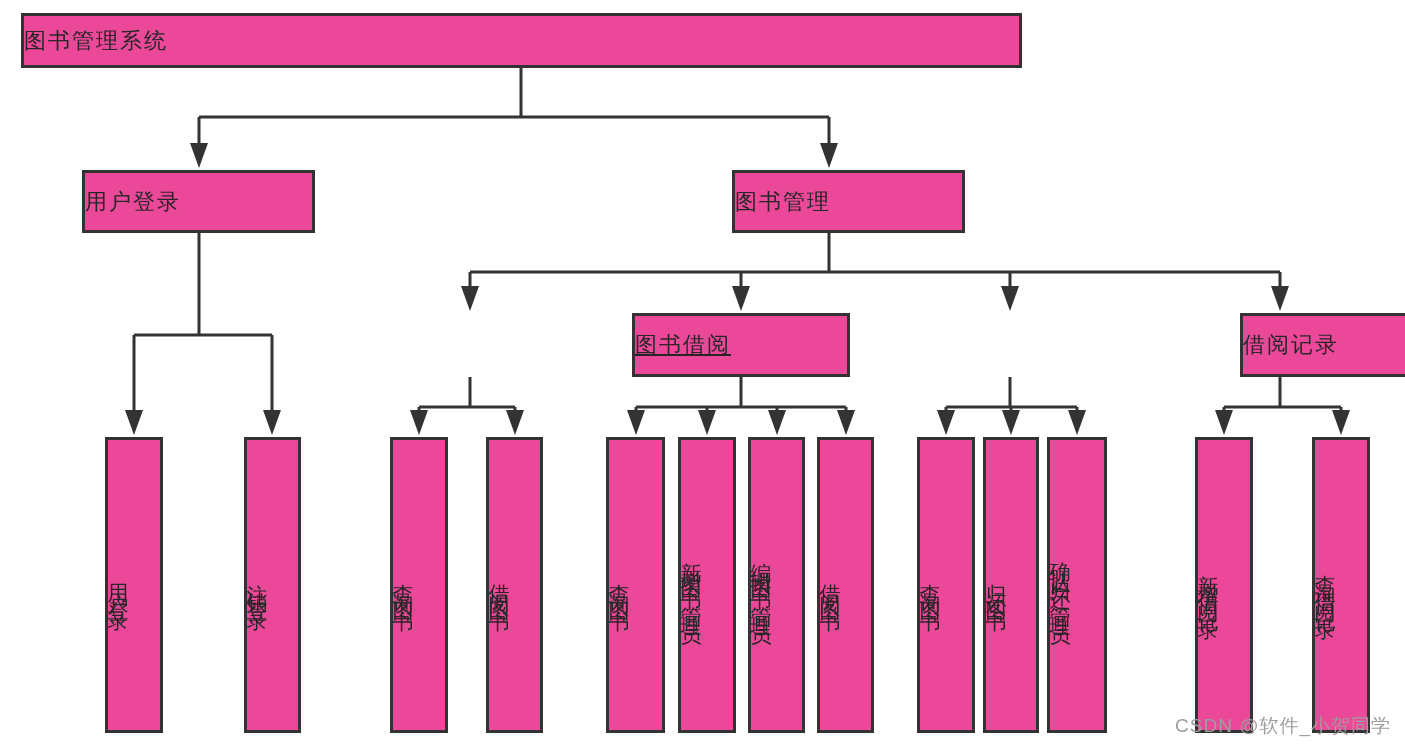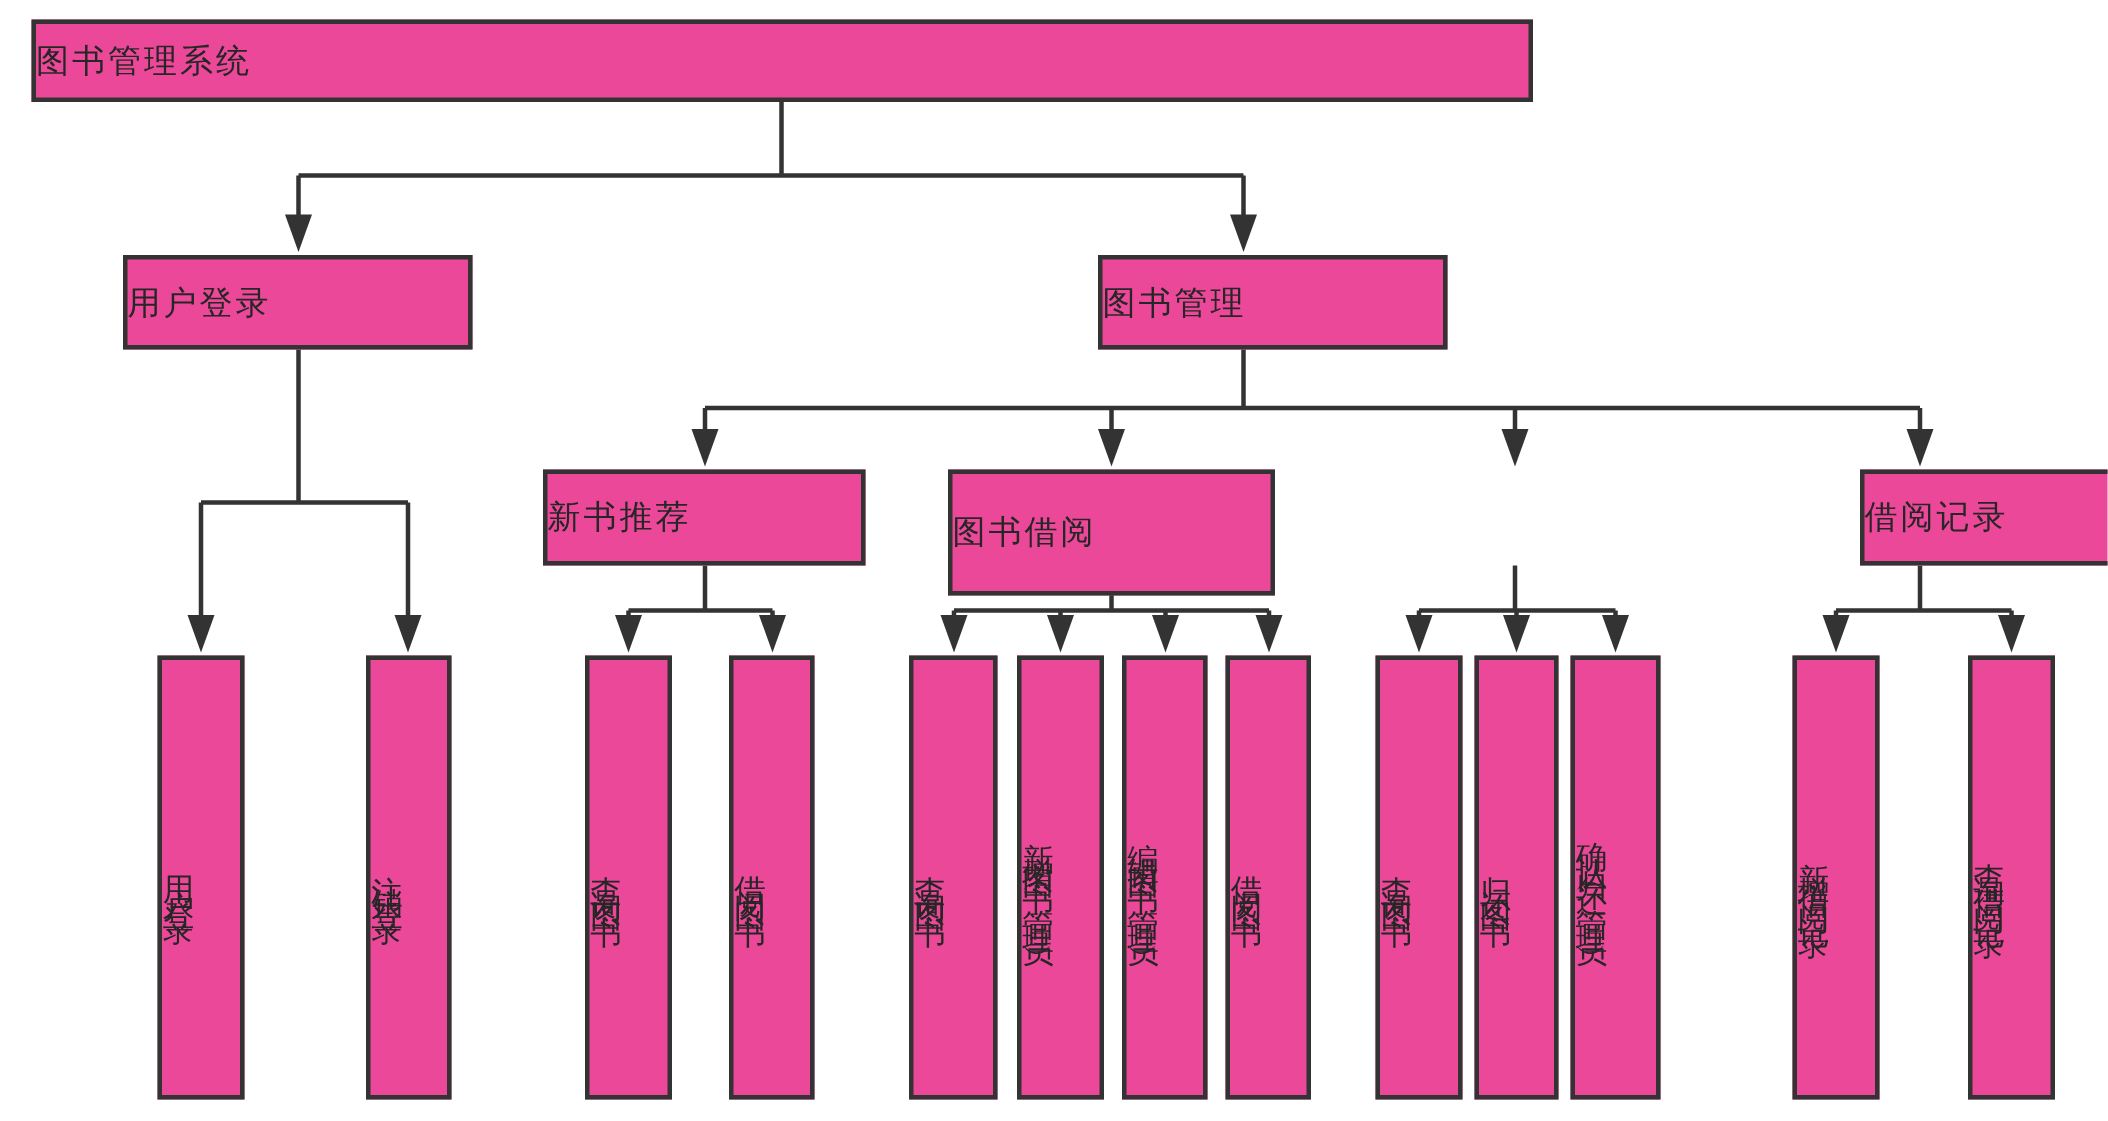--- a/index.html
+++ b/index.html
@@ -81,24 +81,21 @@
     <span class="lbl">图书管理系统</span>
   </div>
 
   <div class="node" style="left:82px;top:170px;width:233px;height:63px;">
     <span class="lbl">用户登录</span>
   </div>
   <div class="node" style="left:712px;top:170px;width:233px;height:63px;margin-left:20px;">
     <span class="lbl">图书管理</span>
   </div>
 
-  <div class="node" style="left:362px;top:313px;width:215px;height:64px;">
-    <span class="lbl">新书推荐</span>
-  </div>
-  <div class="node" style="left:632px;top:313px;width:218px;height:84px;">
+  <div class="node" style="left:632px;top:313px;width:218px;height:64px;text-decoration:underline;">
     <span class="lbl">图书借阅</span>
   </div>
   <div class="node" style="left:1240px;top:313px;width:216px;height:64px;">
     <span class="lbl">借阅记录</span>
   </div>
 
   <div class="node leaf" style="left:105px;top:437px;width:58px;height:296px;">
     <span class="lbl">用户登录</span>
   </div>
   <div class="node leaf" style="left:244px;top:437px;width:57px;height:296px;">
@@ -131,13 +128,14 @@
   <div class="node leaf" style="left:1047px;top:437px;width:60px;height:296px;">
     <span class="lbl">确认归还（管理员）</span>
   </div>
   <div class="node leaf" style="left:1195px;top:437px;width:58px;height:296px;">
     <span class="lbl">新增借阅记录</span>
   </div>
   <div class="node leaf" style="left:1312px;top:437px;width:58px;height:296px;">
     <span class="lbl">查询借阅记录</span>
   </div>
 
+  <div class="watermark">CSDN @软件_小贺同学</div>
 </div>
 
 </body></html>

